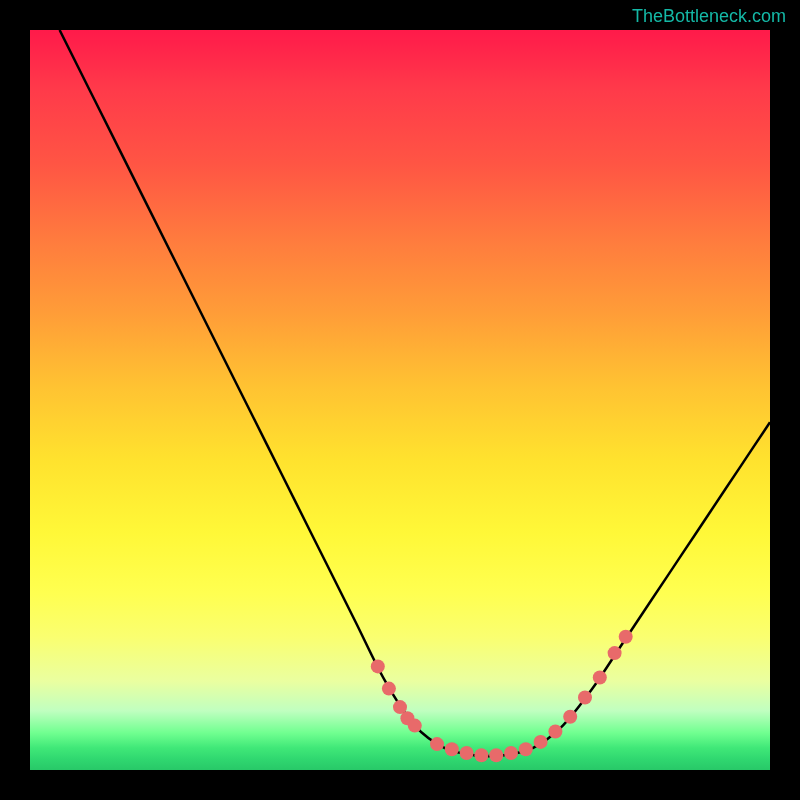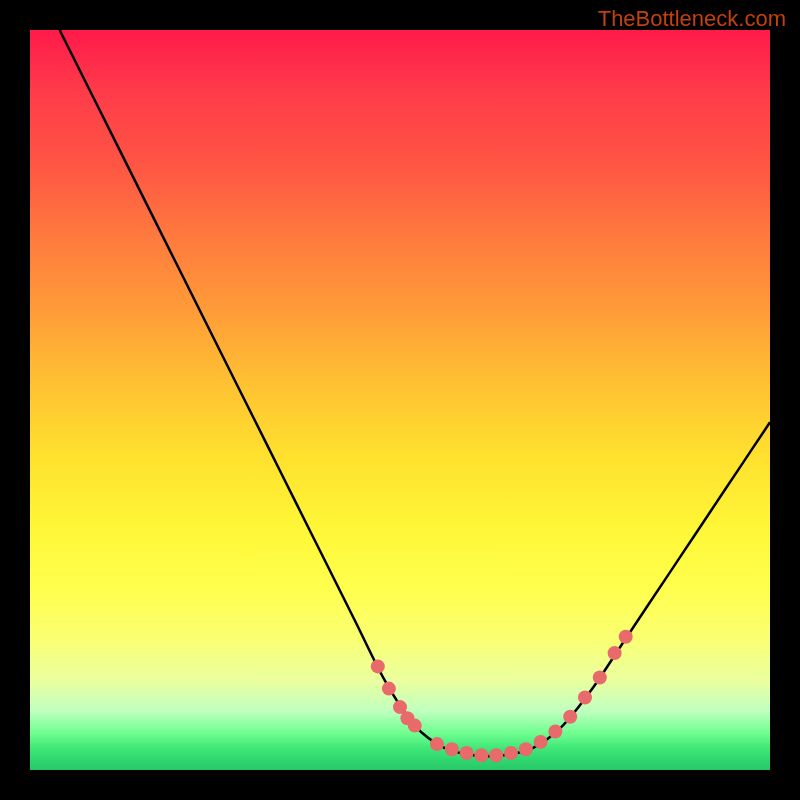--- a/index.html
+++ b/index.html
@@ -8,22 +8,22 @@
     height: 800px;
     background: #000;
     position: relative;
     overflow: hidden;
     font-family: Arial, sans-serif;
   }
   .watermark {
     position: absolute;
     top: 6px;
     right: 14px;
-    color: #c2410c;
-    font-size: 22px;
+    color: #14b8a6;
+    font-size: 18px;
     font-weight: 500;
     z-index: 10;
   }
   .plot-area {
     position: absolute;
     top: 30px;
     left: 30px;
     width: 740px;
     height: 740px;
     background: linear-gradient(to bottom,

